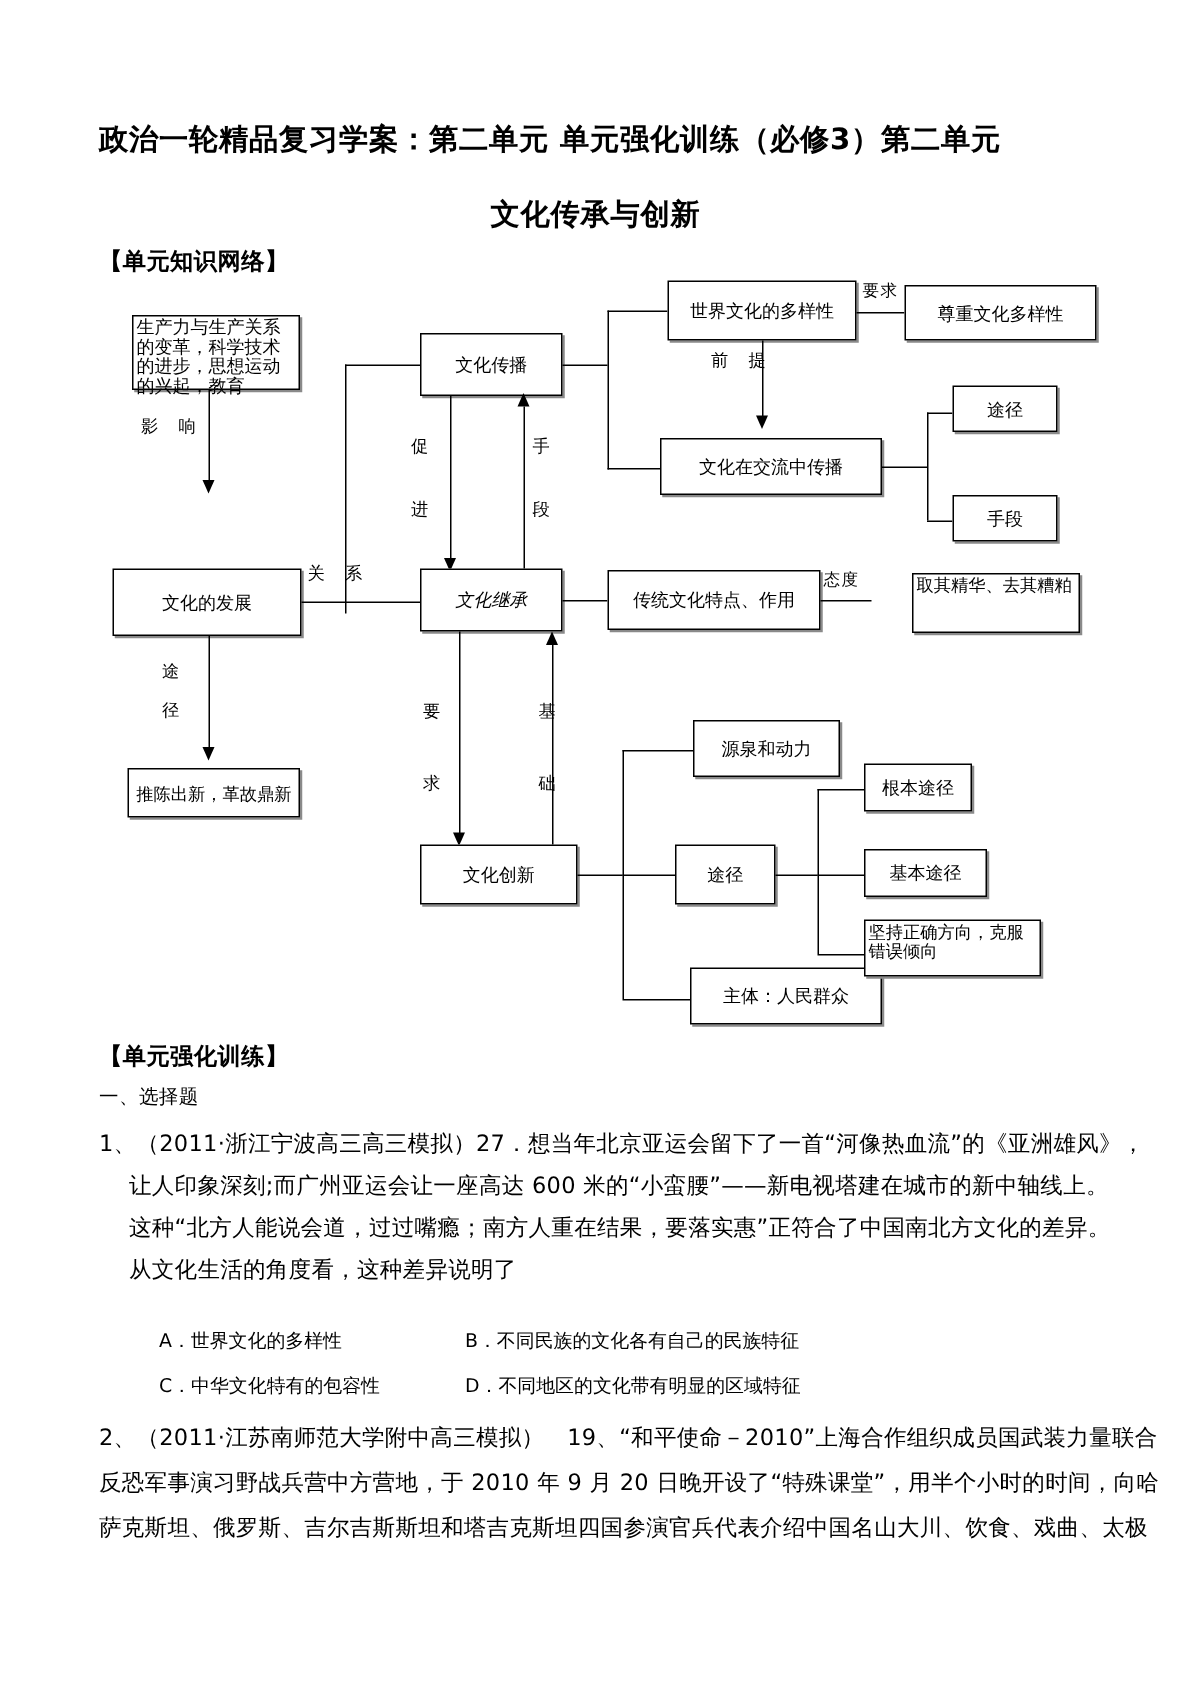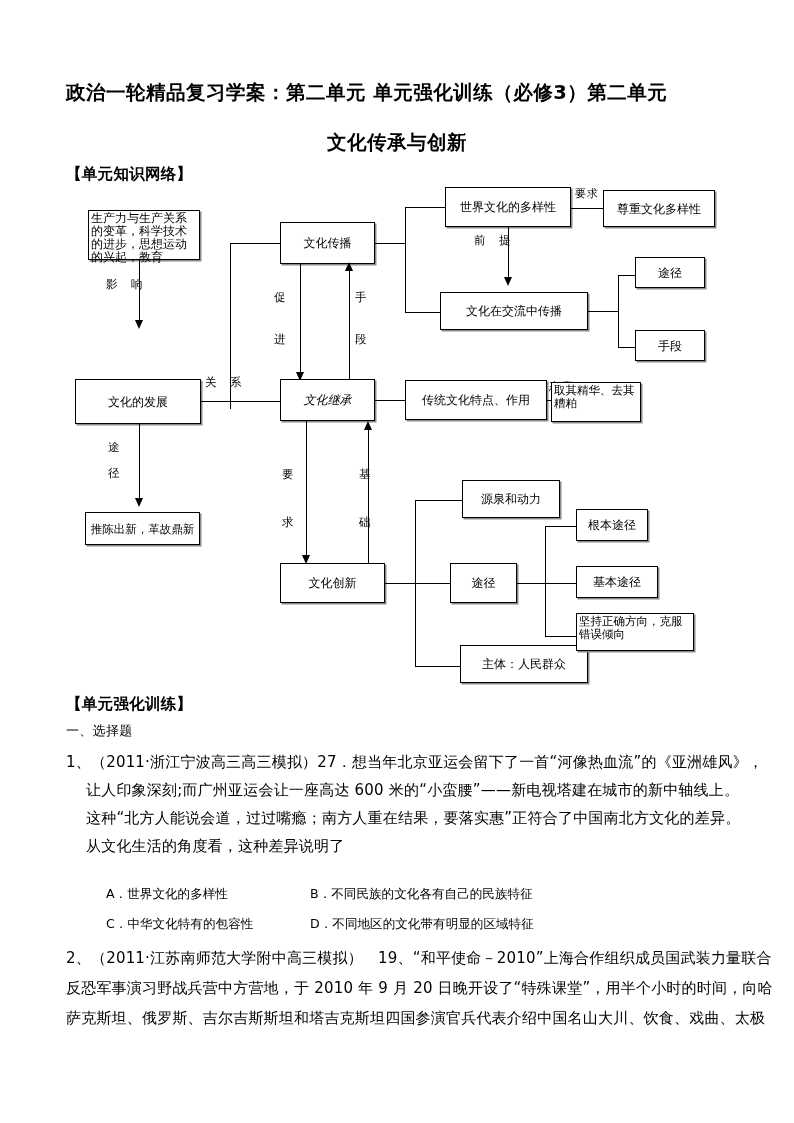--- a/index.html
+++ b/index.html
@@ -77,21 +77,21 @@
   <div class="doc-title">政治一轮精品复习学案：第二单元 单元强化训练（必修3）第二单元</div>
   <div class="doc-subtitle">文化传承与创新</div>
 
   <div class="section-head" id="net-head">【单元知识网络】</div>
 
   <div class="diagram">
 
     <div class="nd tl" style="left:88px;top:24px;width:112px;height:50px;">生产力与生产关系的变革，科学技术的进步，思想运动的兴起，教育</div>
     <div class="ln lv" style="left:139px;top:74px;height:64px;"></div>
     <div class="arw dn" style="left:134.5px;top:134px;"></div>
-    <div class="lbl" style="left:106px;top:92px;">影　响</div>
+    <div class="lbl" style="left:94px;top:92px;">影　响</div>
 
     <div class="nd" style="left:75px;top:193px;width:126px;height:45px;">文化的发展</div>
     <div class="ln lv" style="left:139px;top:238px;height:78px;"></div>
     <div class="arw dn" style="left:134.5px;top:312px;"></div>
     <div class="lbl" style="left:108px;top:248px;line-height:26px;">途
 径</div>
 
     <div class="nd" style="left:85px;top:326px;width:115px;height:33px;font-size:11.5px;">推陈出新，革故鼎新</div>
 
     <div class="ln lv" style="left:230px;top:57px;height:166px;"></div>
@@ -126,40 +126,40 @@
     <div class="nd" style="left:280px;top:377px;width:105px;height:40px;">文化创新</div>
 
     <div class="ln lh" style="left:375px;top:57px;width:30px;"></div>
     <div class="ln lv" style="left:405px;top:21px;height:106px;"></div>
     <div class="ln lh" style="left:405px;top:21px;width:40px;"></div>
     <div class="ln lh" style="left:405px;top:126px;width:35px;"></div>
 
     <div class="nd" style="left:445px;top:1px;width:126px;height:40px;">世界文化的多样性</div>
     <div class="ln lh" style="left:571px;top:22px;width:32px;"></div>
     <div class="lbl" style="left:575px;top:1px;font-size:11px;">要求</div>
-    <div class="nd" style="left:603px;top:4px;width:112px;height:37px;">尊重文化多样性</div>
+    <div class="nd" style="left:603px;top:4px;width:128px;height:37px;">尊重文化多样性</div>
 
     <div class="ln lv" style="left:508px;top:41px;height:54px;"></div>
     <div class="arw dn" style="left:503.5px;top:91px;"></div>
     <div class="lbl" style="left:474px;top:48px;">前　提</div>
 
     <div class="nd" style="left:440px;top:106px;width:148px;height:38px;">文化在交流中传播</div>
 
     <div class="ln lh" style="left:588px;top:125px;width:30px;"></div>
     <div class="ln lv" style="left:618px;top:89px;height:72px;"></div>
     <div class="ln lh" style="left:618px;top:89px;width:17px;"></div>
     <div class="ln lh" style="left:618px;top:161px;width:17px;"></div>
     <div class="nd" style="left:635px;top:71px;width:70px;height:31px;">途径</div>
     <div class="nd" style="left:635px;top:144px;width:70px;height:31px;">手段</div>
 
     <div class="ln lh" style="left:375px;top:214px;width:30px;"></div>
     <div class="nd" style="left:405px;top:194px;width:142px;height:40px;">传统文化特点、作用</div>
     <div class="ln lh" style="left:547px;top:214px;width:34px;"></div>
     <div class="lbl" style="left:549px;top:194px;font-size:11px;">态度</div>
-    <div class="nd tl" style="left:551px;top:196px;width:90px;height:40px;font-size:11.5px;">取其精华、去其糟粕</div>
+    <div class="nd tl" style="left:608px;top:196px;width:112px;height:40px;font-size:11.5px;">取其精华、去其糟粕</div>
 
     <div class="ln lh" style="left:385px;top:397px;width:30px;"></div>
     <div class="ln lv" style="left:415px;top:314px;height:166px;"></div>
     <div class="ln lh" style="left:415px;top:314px;width:47px;"></div>
     <div class="ln lh" style="left:415px;top:397px;width:35px;"></div>
     <div class="ln lh" style="left:415px;top:480px;width:45px;"></div>
 
     <div class="nd" style="left:462px;top:294px;width:98px;height:38px;">源泉和动力</div>
     <div class="nd" style="left:450px;top:377px;width:67px;height:40px;">途径</div>
     <div class="nd" style="left:460px;top:459px;width:128px;height:38px;">主体：人民群众</div>

